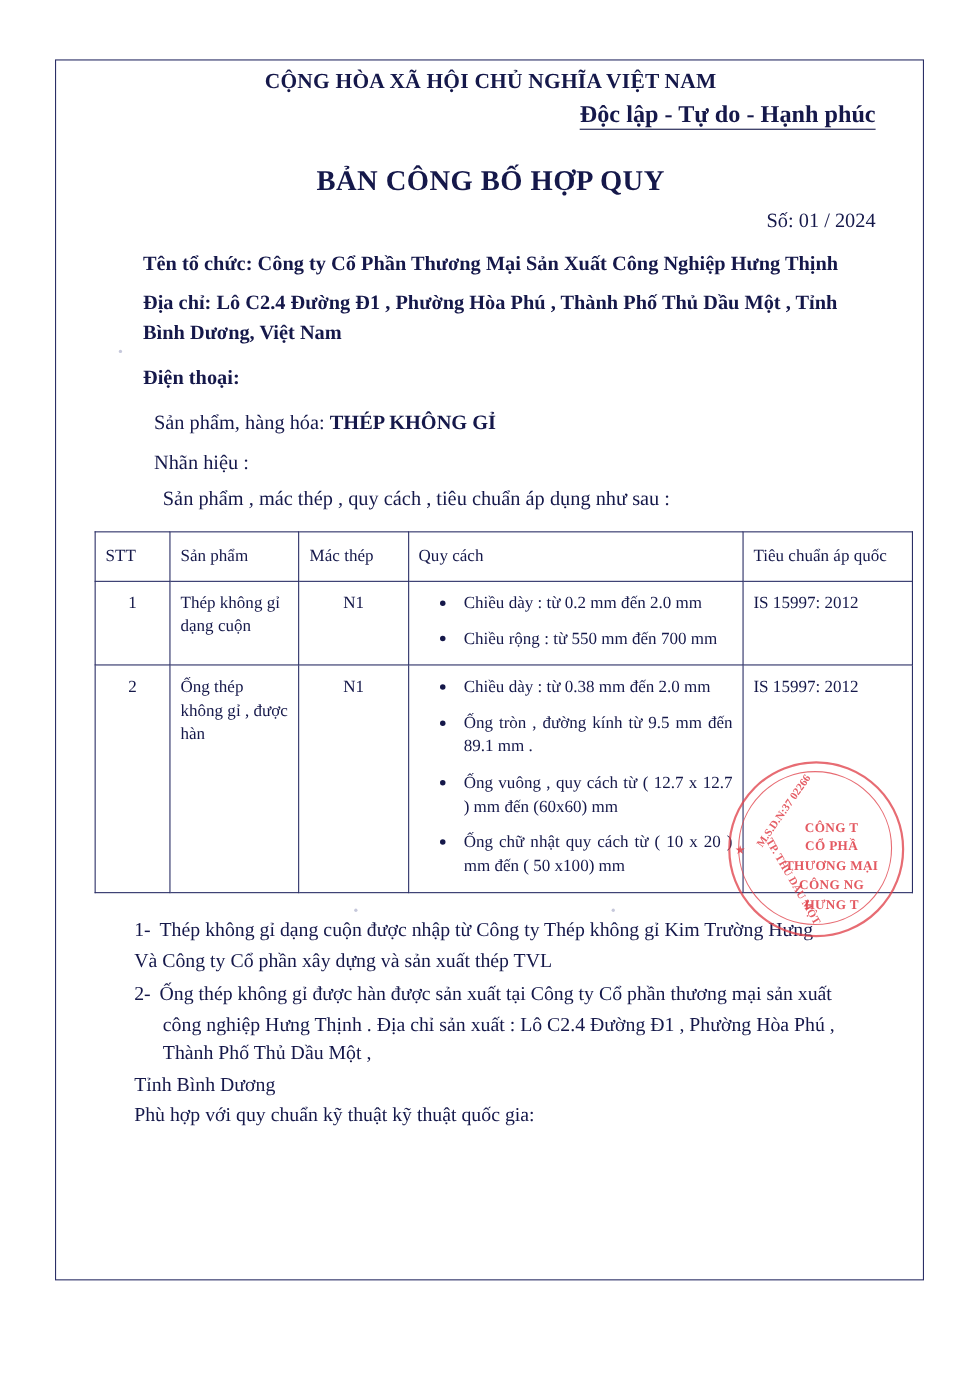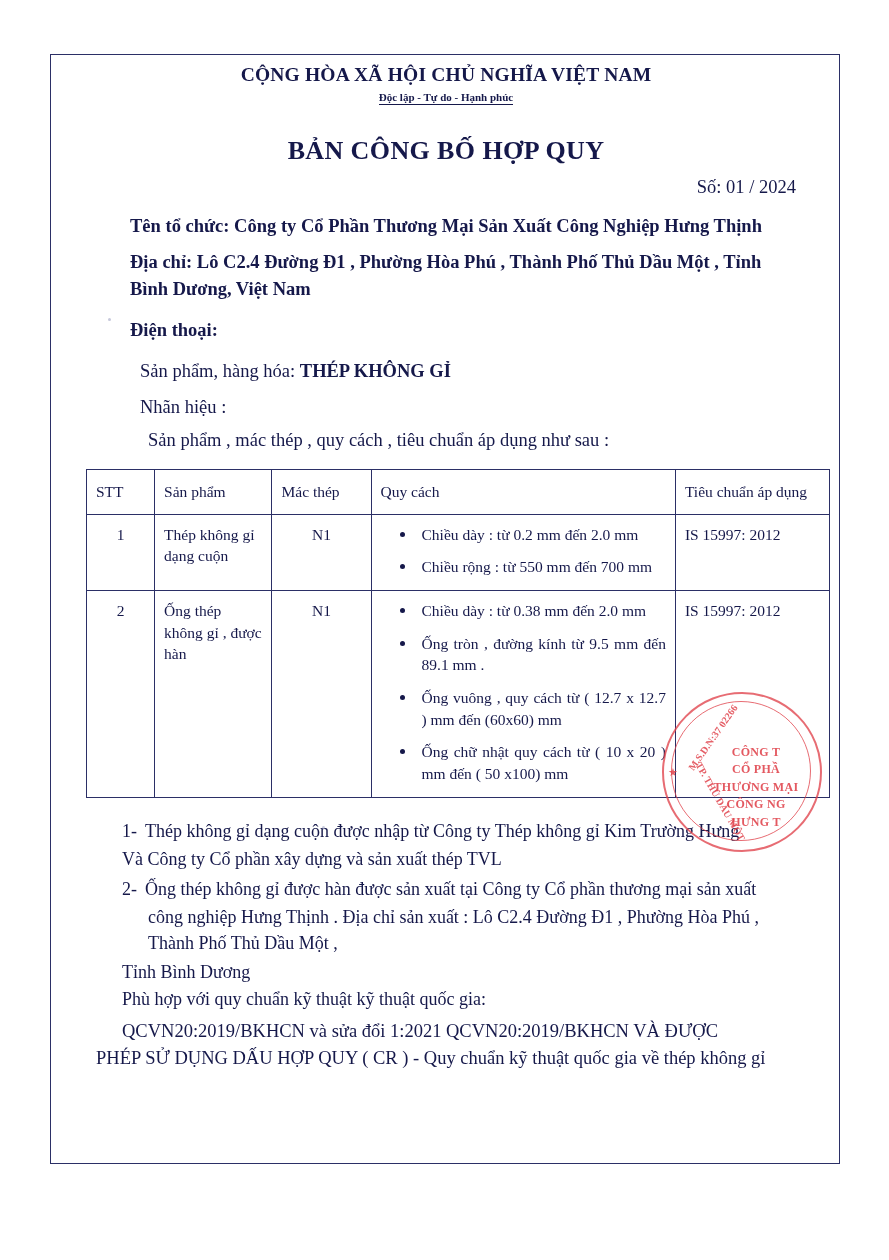--- a/index.html
+++ b/index.html
@@ -33,23 +33,23 @@
     padding: 0 22px;
   }
   .nation-title {
     text-align: center;
     font-weight: bold;
     font-size: 19.5px;
     letter-spacing: .2px;
     color: #15184a;
   }
   .nation-sub {
-    text-align: center;
-    font-weight: bold;
-    font-size: 11px;
+    text-align: right;
+    font-weight: bold;
+    font-size: 22px;
     margin-top: 5px;
     color: #15184a;
   }
   .nation-sub span {
     border-bottom: 1.4px solid #15184a;
     padding-bottom: 1px;
   }
   .doc-title {
     text-align: center;
     font-weight: bold;
@@ -231,21 +231,21 @@
   <div class="field-line indent-2" style="margin-top:10px">Nhãn hiệu :</div>
   <div class="field-line indent-3" style="margin-top:6px">Sản phẩm , mác thép , quy cách , tiêu chuẩn áp dụng như sau :</div>
 
   <table class="spec-table">
     <thead>
       <tr>
         <th class="col-stt">STT</th>
         <th class="col-sp">Sản phẩm</th>
         <th class="col-mac">Mác thép</th>
         <th class="col-qc">Quy cách</th>
-        <th class="col-tc">Tiêu chuẩn áp dụng</th>
+        <th class="col-tc">Tiêu chuẩn áp quốc</th>
       </tr>
     </thead>
     <tbody>
       <tr>
         <td class="col-stt c-center">1</td>
         <td class="col-sp justify-cell">Thép không gỉ dạng cuộn</td>
         <td class="col-mac c-center">N1</td>
         <td class="col-qc">
           <ul class="bullets">
             <li>Chiều dày : từ 0.2 mm đến 2.0 mm</li>
@@ -281,24 +281,20 @@
     <div class="note-item" style="margin-top:4px">
       <div class="note-num">2-</div>
       <div class="note-body">Ống thép không gỉ được hàn được sản xuất tại Công ty Cổ phần thương mại sản xuất</div>
     </div>
     <div class="note-cont" style="padding-left:52px">công nghiệp Hưng Thịnh . Địa chỉ sản xuất : Lô C2.4 Đường Đ1 , Phường Hòa Phú ,</div>
     <div class="note-cont" style="padding-left:52px">Thành Phố Thủ Dầu Một ,</div>
   </div>
 
   <div class="tail-line">Tỉnh Bình Dương</div>
   <div class="tail-line">Phù hợp với quy chuẩn kỹ thuật kỹ thuật quốc gia:</div>
-  <div class="final-block">
-    <div class="final-indent">QCVN20:2019/BKHCN và sửa đổi 1:2021  QCVN20:2019/BKHCN VÀ ĐƯỢC</div>
-    <div>PHÉP SỬ DỤNG DẤU HỢP QUY ( CR ) -  Quy chuẩn kỹ thuật quốc gia về thép không gỉ</div>
-  </div>
 
   <div class="stamp">
     <div class="ring"></div>
     <div class="ring inner"></div>
     <div class="stamp-arc top">M.S.D.N:37 02266</div>
     <div class="stamp-arc bottom">TP. THỦ DẦU MỘT</div>
     <div class="stamp-star">★</div>
     <div class="stamp-text">
       <div>CÔNG T</div>
       <div>CỔ PHẦ</div>

